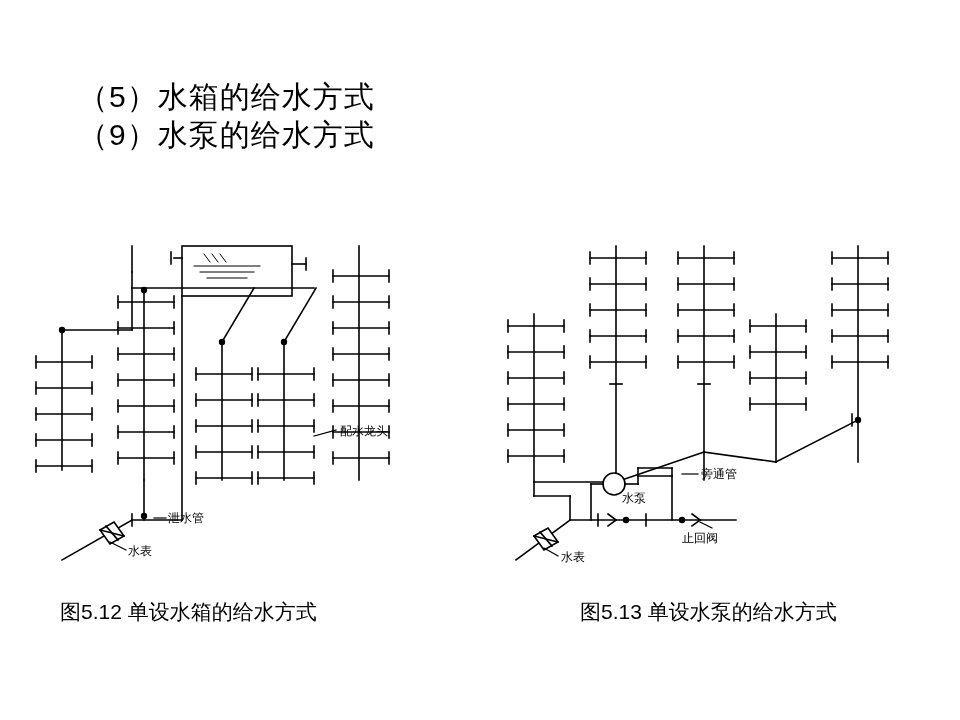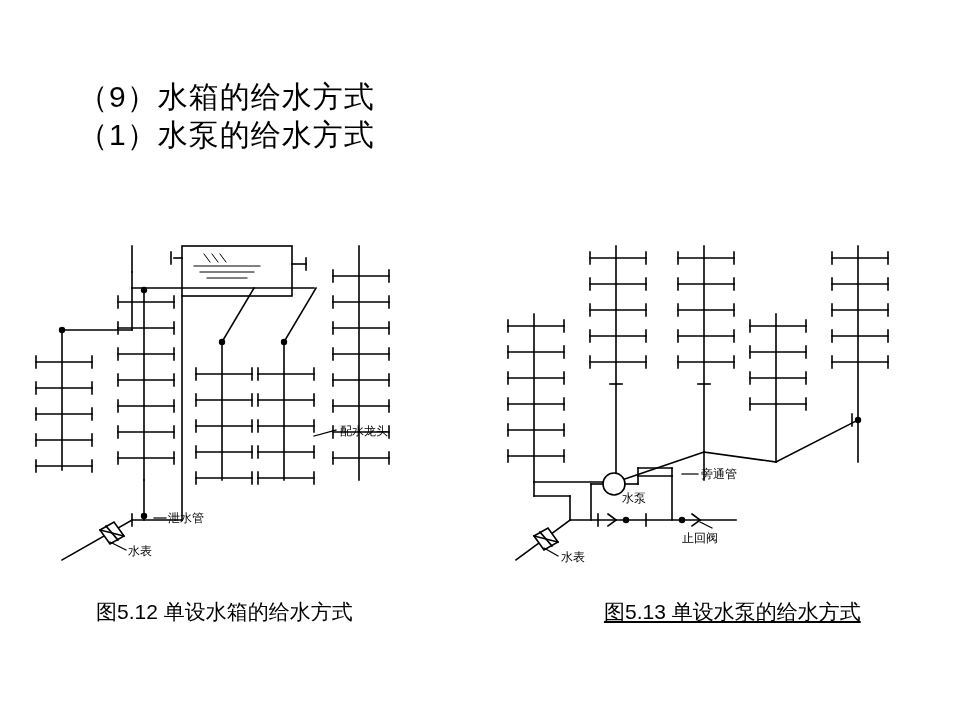--- a/index.html
+++ b/index.html
@@ -47,39 +47,38 @@
     top: 0;
   }
   .fig-left { left: 14px; width: 450px; }
   .fig-right { left: 486px; width: 460px; }
   .caption {
     position: absolute;
     top: 598px;
     font-size: 21px;
     color: #000000;
     white-space: nowrap;
-    margin-left: 36px;
   }
   .cap-left { left: 60px; }
-  .cap-right { left: 568px; text-decoration: underline; }
+  .cap-right { left: 580px; }
   svg { display: block; }
   .lbl {
     font-family: "Liberation Sans", sans-serif;
     font-size: 12px;
     fill: #000000;
   }
 </style>
 </head>
 <body>
 
 <div class="slide">
 
   <div class="title-block">
-    <div class="title-line">（9）水箱的给水方式</div>
-    <div class="title-line">（1）水泵的给水方式</div>
+    <div class="title-line">（5）水箱的给水方式</div>
+    <div class="title-line">（9）水泵的给水方式</div>
   </div>
 
   <div class="figures">
 
     <div class="figure fig-left">
       <svg width="450" height="360" viewBox="0 0 450 360">
         <g stroke="#000000" stroke-width="1.6" fill="none" stroke-linecap="square">
 
           <rect x="168" y="16" width="110" height="50"></rect>
 

